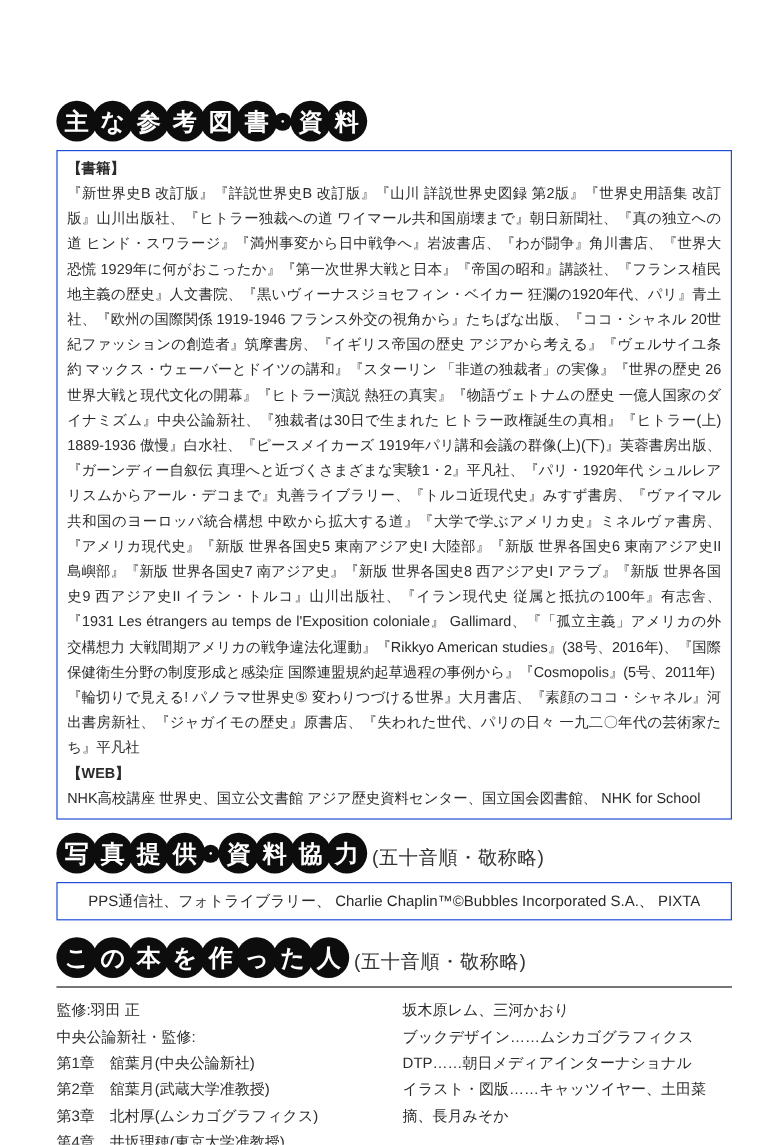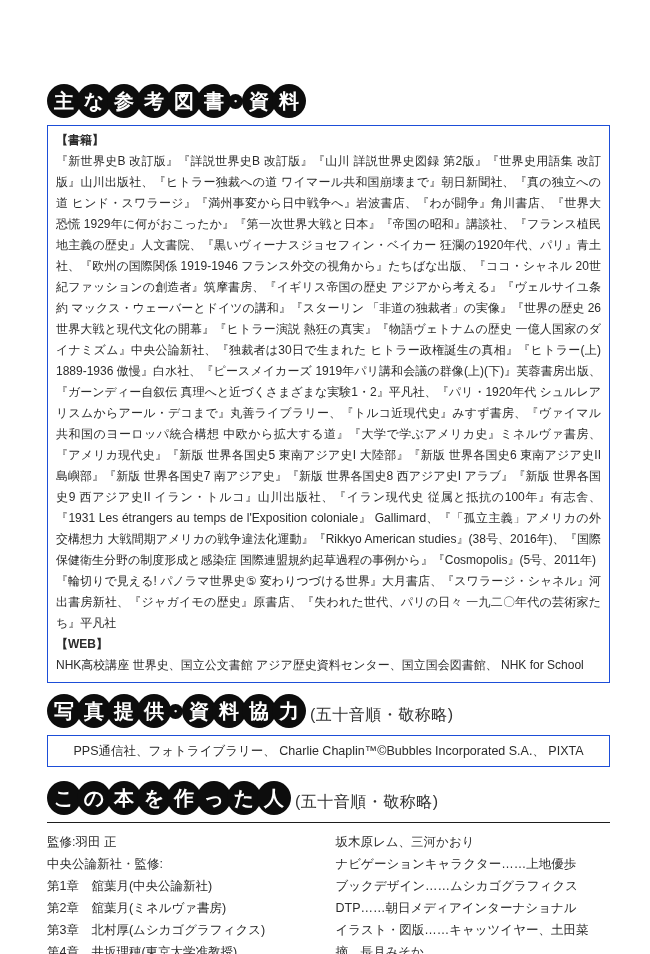--- a/index.html
+++ b/index.html
@@ -105,21 +105,21 @@
       <span class="hc">考</span>
       <span class="hc">図</span>
       <span class="hc">書</span>
       <span class="hc hc-dot">・</span>
       <span class="hc">資</span>
       <span class="hc">料</span>
     </div>
     <div class="box">
       <div class="lbl">【書籍】</div>
       <p>『新世界史B 改訂版』『詳説世界史B 改訂版』『山川 詳説世界史図録 第2版』『世界史用語集 改訂版』山川出版社、『ヒトラー独裁への道 ワイマール共和国崩壊まで』朝日新聞社、『真の独立への道 ヒンド・スワラージ』『満州事変から日中戦争へ』岩波書店、『わが闘争』角川書店、『世界大恐慌 1929年に何がおこったか』『第一次世界大戦と日本』『帝国の昭和』講談社、『フランス植民地主義の歴史』人文書院、『黒いヴィーナスジョセフィン・ベイカー 狂瀾の1920年代、パリ』青土社、『欧州の国際関係 1919-1946 フランス外交の視角から』たちばな出版、『ココ・シャネル 20世紀ファッションの創造者』筑摩書房、『イギリス帝国の歴史 アジアから考える』『ヴェルサイユ条約 マックス・ウェーバーとドイツの講和』『スターリン 「非道の独裁者」の実像』『世界の歴史 26世界大戦と現代文化の開幕』『ヒトラー演説 熱狂の真実』『物語ヴェトナムの歴史 一億人国家のダイナミズム』中央公論新社、『独裁者は30日で生まれた ヒトラー政権誕生の真相』『ヒトラー(上) 1889-1936 傲慢』白水社、『ピースメイカーズ 1919年パリ講和会議の群像(上)(下)』芙蓉書房出版、『ガーンディー自叙伝 真理へと近づくさまざまな実験1・2』平凡社、『パリ・1920年代 シュルレアリスムからアール・デコまで』丸善ライブラリー、『トルコ近現代史』みすず書房、『ヴァイマル共和国のヨーロッパ統合構想 中欧から拡大する道』『大学で学ぶアメリカ史』ミネルヴァ書房、『アメリカ現代史』『新版 世界各国史5 東南アジア史I 大陸部』『新版 世界各国史6 東南アジア史II 島嶼部』『新版 世界各国史7 南アジア史』『新版 世界各国史8 西アジア史I アラブ』『新版 世界各国史9 西アジア史II イラン・トルコ』山川出版社、『イラン現代史 従属と抵抗の100年』有志舎、『1931 Les étrangers au temps de l'Exposition coloniale』 Gallimard、『「孤立主義」アメリカの外交構想力 大戦間期アメリカの戦争違法化運動』『Rikkyo American studies』(38号、2016年)、『国際保健衛生分野の制度形成と感染症 国際連盟規約起草過程の事例から』『Cosmopolis』(5号、2011年)</p>
-      <p>『輪切りで見える! パノラマ世界史⑤ 変わりつづける世界』大月書店、『スワラージ・シャネル』河出書房新社、『ジャガイモの歴史』原書店、『失われた世代、パリの日々 一九二〇年代の芸術家たち』平凡社</p>
+      <p>『輪切りで見える! パノラマ世界史⑤ 変わりつづける世界』大月書店、『素顔のココ・シャネル』河出書房新社、『ジャガイモの歴史』原書店、『失われた世代、パリの日々 一九二〇年代の芸術家たち』平凡社</p>
       <div class="lbl">【WEB】</div>
       <p>NHK高校講座 世界史、国立公文書館 アジア歴史資料センター、国立国会図書館、 NHK for School</p>
     </div>
   </section>
 
   <section class="section-photo">
     <div class="hdr">
       <span class="hc">写</span>
       <span class="hc">真</span>
       <span class="hc">提</span>
@@ -147,28 +147,27 @@
       <span class="hc">た</span>
       <span class="hc">人</span>
       <span class="hdr-note">(五十音順・敬称略)</span>
     </div>
     <hr class="rule">
     <div class="cols">
       <div class="col">
         <p class="credit-line">監修:羽田 正</p>
         <p class="credit-line">中央公論新社・監修:</p>
         <p class="credit-line">第1章　舘葉月(中央公論新社)</p>
-        <p class="credit-line">第2章　舘葉月(ミネルヴァ書房)</p>
+        <p class="credit-line">第2章　舘葉月(武蔵大学准教授)</p>
         <p class="credit-line">第3章　北村厚(ムシカゴグラフィクス)</p>
         <p class="credit-line">第4章　井坂理穂(東京大学准教授)</p>
 
       </div>
       <div class="col">
         <p class="credit-line">坂木原レム、三河かおり</p>
-        <p class="credit-line">ナビゲーションキャラクター……上地優歩</p>
         <p class="credit-line">ブックデザイン……ムシカゴグラフィクス</p>
         <p class="credit-line">DTP……朝日メディアインターナショナル</p>
         <p class="credit-line">イラスト・図版……キャッツイヤー、土田菜摘、長月みそか</p>
 
       </div>
     </div>
   </section>
 
 </div>
 

